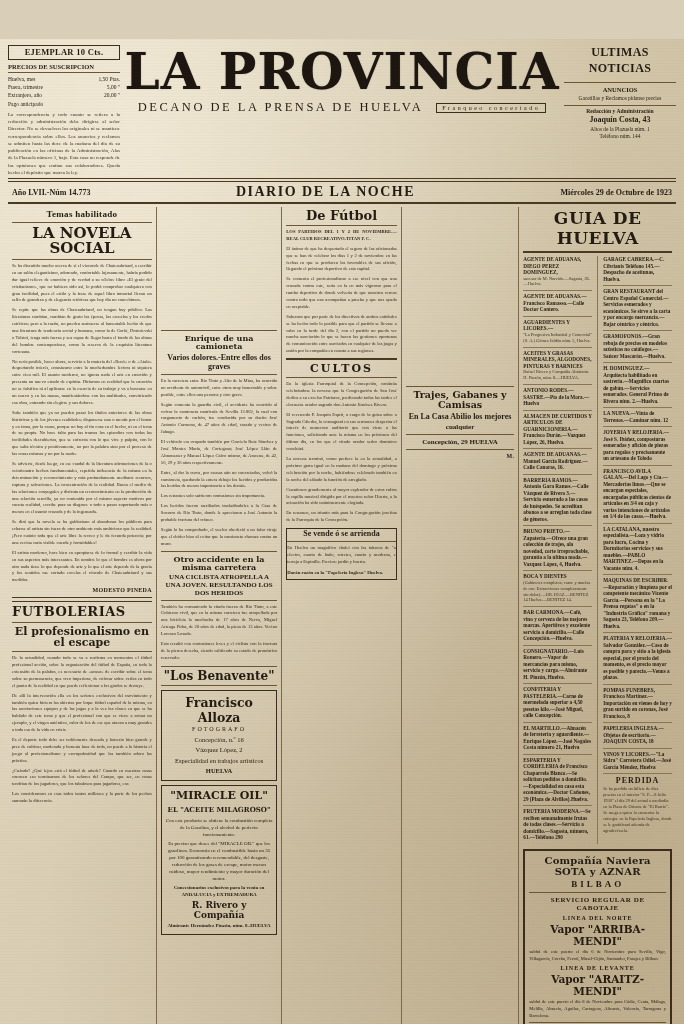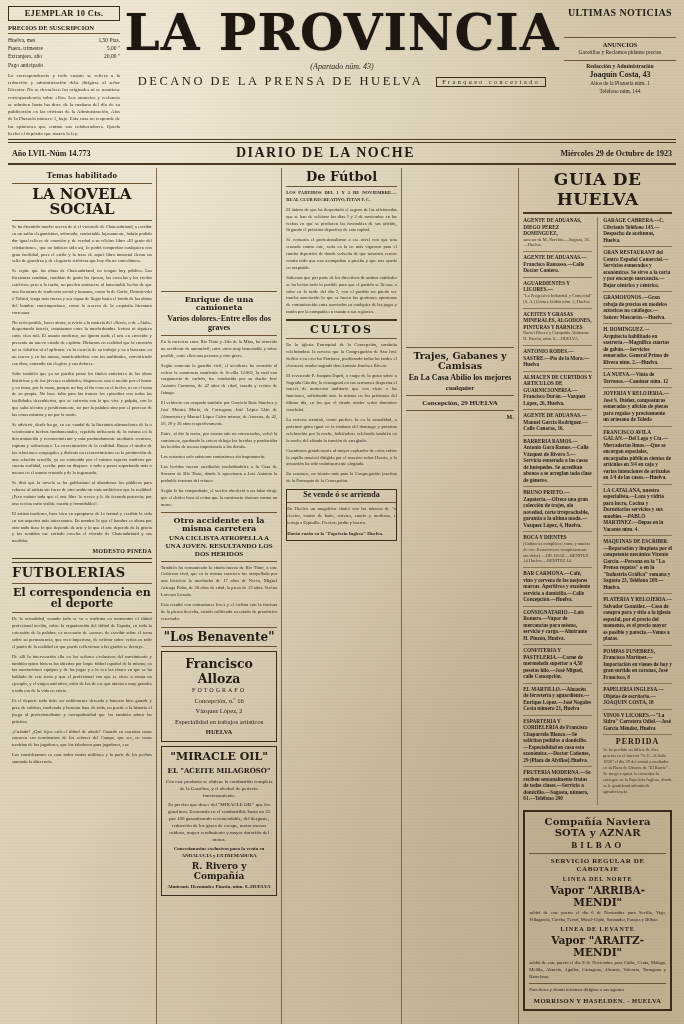--- a/index.html
+++ b/index.html
@@ -12,20 +12,21 @@
     position:relative;
   }
   .page{
     position:absolute;inset:0;
     background:
       radial-gradient(ellipse at 20% 10%, rgba(255,250,235,.55), rgba(0,0,0,0) 60%),
       radial-gradient(ellipse at 85% 85%, rgba(120,95,60,.22), rgba(0,0,0,0) 65%),
       linear-gradient(105deg,#e3d8c0 0%,#d8ccb2 35%,#d2c5a8 65%,#cdbf9f 100%);
     padding:6px 8px 4px 8px;
     box-sizing:border-box;
+    margin-top:39px;
   }
   .noise{position:absolute;inset:0;pointer-events:none;
     background-image:repeating-linear-gradient(0deg,rgba(90,70,40,.05) 0px,rgba(90,70,40,.05) 1px,transparent 1px,transparent 3px);
     opacity:.5;}
 
   
   .masthead{display:flex;align-items:flex-start;gap:4px;border-bottom:1px solid #4a3a24;padding-bottom:2px;}
   .mh-left{width:112px;font-size:6px;line-height:1.25;}
   .mh-left .ejemplar{border:1px solid #3a2d1c;font-weight:bold;font-size:8.5px;text-align:center;padding:1px 0;margin-bottom:3px;letter-spacing:.3px;}
   .mh-left .subs-title{font-size:6.5px;font-weight:bold;border-bottom:1px solid #6b5738;padding-bottom:1px;margin-bottom:2px;}
@@ -39,21 +40,21 @@
     letter-spacing:1px;
     line-height:1;
     margin:2px 0 0 0;
     color:#1d1610;
     text-shadow:0 0 1px rgba(0,0,0,.5);
   }
   .apartado{font-size:8px;margin-top:4px;font-style:italic;}
   .decano{font-size:12.5px;letter-spacing:2.5px;margin-top:3px;}
   .franqueo{display:inline-block;border:1px solid #3a2d1c;font-size:6px;padding:1px 5px;margin-left:8px;vertical-align:middle;}
   .mh-right{width:112px;font-size:5.6px;line-height:1.3;text-align:center;}
-  .mh-right .ult{font-weight:bold;font-size:10px;letter-spacing:.4px;border-bottom:1px solid #6b5738;padding-bottom:18px;}
+  .mh-right .ult{font-weight:bold;font-size:12px;letter-spacing:.4px;border-bottom:1px solid #6b5738;padding-bottom:6px;}
   .mh-right .anuncios{font-weight:bold;font-size:6.5px;margin-top:3px;}
   .mh-right .small{font-size:5.4px;line-height:1.35;}
   .mh-right .redaccion{font-weight:bold;font-size:5.6px;margin-top:3px;border-top:1px solid #6b5738;padding-top:2px;}
   .mh-right .joaquin{font-weight:bold;font-size:8px;}
 
   
   .bar{display:flex;align-items:center;justify-content:space-between;border-top:1px solid #4a3a24;border-bottom:2px solid #4a3a24;padding:2px 4px;margin-top:2px;font-size:8px;gap:40px;}
   .bar .mid{font-size:14px;letter-spacing:1.5px;font-weight:bold;}
   .bar .lft,.bar .rgt{font-size:8px;font-weight:bold;}
 
@@ -140,21 +141,20 @@
         </div>
     <div class="subs-row">
           <span>Pago anticipado</span>
           <span></span>
         </div>
     <div class="blurb">La correspondencia y todo cuanto se refiera a la redacción y administración debe dirigirse al señor Director. No se devuelven los originales ni se mantiene correspondencia sobre ellos. Los anuncios y reclamos se admiten hasta las doce de la mañana del día de su publicación en las oficinas de la Administración, Alas de la Plazuela número 1, bajo. Esta casa no responde de las opiniones que emitan sus colaboradores. Queda hecho el depósito que marca la ley.</div>
   </div>
 
   <div class="mh-center">
     <div class="title">LA PROVINCIA</div>
-    <div class="apartado">(Apartado núm. 43)</div>
     <div class="decano">
       <span>DECANO DE LA PRENSA DE HUELVA</span>
       <span class="franqueo">Franqueo concertado</span>
     </div>
   </div>
 
   <div class="mh-right">
     <div class="ult">ULTIMAS NOTICIAS</div>
     <div class="anuncios">ANUNCIOS</div>
     <div class="small">Gacetillas y Reclamos
@@ -183,21 +183,21 @@
     <p class="body">Se repite que las obras de Chateaubriand, no tengan hoy público. Las literaturas cambian, cambian de gusto las épocas, las escuelas y los credos estéticos; pero a la razón, no pueden sustraerse al lamentable hecho de que una literatura de tendencia social y humana, como la de Gorki, Dostoievski o Tolstoi, tenga más fuerza y sea capaz de llegar hasta el fondo de las almas del hombre contemporáneo, como la reserva de la exquisita literatura cortesana.</p>
     <p class="body">No sería posible, hacer ahora, servicio a la materia del «Renó» o de «Atala» despertando interés, entusiasmo entre la muchedumbre lectora ni siquiera entre cien mil. El asunto moderno, no ignora nada el arte en emoción y presenta un nuevo estado de espíritu. Diríamos en realidad que la emoción no se falsifica ni al aplicarse en la esencia de su trabajo y va a buscarse en un nuevo y en las masas, manifestándose con las multitudes, convirtiendo esa obra, entrando sin elegirse y sus dolores.</p>
     <p class="body">Sube también que ya no pueden pasar los títulos anteriores de las obras históricas y de los jóvenes realidades; disponerse una o mentir por el honor y en fama, por la causa, porque no hay al fin cosa en el hecho, ni en el tema de su propia. No hace falta para las tramas los episodios con todas las facilidades descubiertas, que se enfrenta con lo que vive y palpita, con lo que salta técnica y positivamente, no por la palabra sino por el proceso de las cosas mismas y no por la razón.</p>
     <p class="body">Se advierte, desde luego, en ese caudal de la literatura afirmaciones de la o veinticuatro hechos fundamentales, repetida influencia de la misma en la determinación y reconocimiento y más profundamente mediante recursos, ruptura y salvaciones. La concentración de la realidad. Busca el medio de las relaciones conyugales y disfruta un reconocimiento en la producción de una relación sencilla, ya no contenida por el mismo aspecto motivos por cuenta realidad, escribe para su disgrace o todo a pasos soportando más o menos en el asunto cruzada y de la ingenuada.</p>
     <p class="body">Se dirá que la novela se ha galdosiano al abandonar los públicos para echarse al artista sin fuera de otro ambiente más ambicioso que la realidad. ¡Pero cuánto toda que el arte libre la recreo y le da fecunda potencia; por una vecina carta visible cuerda y formidables!</p>
     <p class="body">El artista moderno, hace bien en apropiarse de lo formal y escribir la vida en sus aspectos más interesantes. En nombre lo que el hombre es ahora por otro nada tiene lo que depende de arte y lo que el arte depende de la gracia y los sentidos cae cortado excelsa el vínculo de Chateaubriand y sus medidas.</p>
     <div class="byline">MODESTO PINEDA</div>
     <div class="dbl"></div>
     <div class="futbol-title">FUTBOLERIAS</div>
     <div class="rule"></div>
-    <h1 class="head" style="font-size:11px;">El correspondencia en el deporte</h1>
+    <h1 class="head" style="font-size:11px;">El profesionalismo en el escape</h1>
     <div class="rule"></div>
     <p class="body">De la actualidad, cuando toda se va a reafirma en momentos el fútbol profesional acción, sobre la organización del fútbol de España, en toda la extensión de la palabra, es necesario de «acaso» de escribir sobre el tema sobre su permanencia, que creo imperiosa, de colocar sobre verlas en todo el punto de la realidad en que puede reflexionar a los grados se derruye.</p>
     <p class="body">De allí la intervención ella en los señores exclusivos del movimiento y también quien hiciera las abiertas por loque fútbol español de la misma, en las asociaciones equipos y de las jugas y a la vez las clases en que se ha hablado de este tema y que el profesional con que se viene a armar un ejemplo, y el virgen auténtico, calor de los de ese que atacan a muy grandes a toda esa de la vida en crisis.</p>
     <p class="body">Es el deporte todo debe ser noblemente deseada y honesto bien grande y prez de cultivar, moderada y honesta base de toda, no puede a la historia el juego al profesionalismo y escrupulosidad que las también adoro las práctica.</p>
     <p class="body">¿Cuándo? ¿Qué lejos está el fútbol de añade? Cuando en nuestras casas conocen eso terminamos de los señores del Campo, que ser, en cosas tendrían de los jugadores, que los fabulosos para jugadores, esa</p>
     <p class="body">Los consideramos en esas todos tantos millones y la parte de los pechos sumarán la diferencia.</p>
   </div>
 
   <div class="col c2">
     <div style="height:120px"></div>

